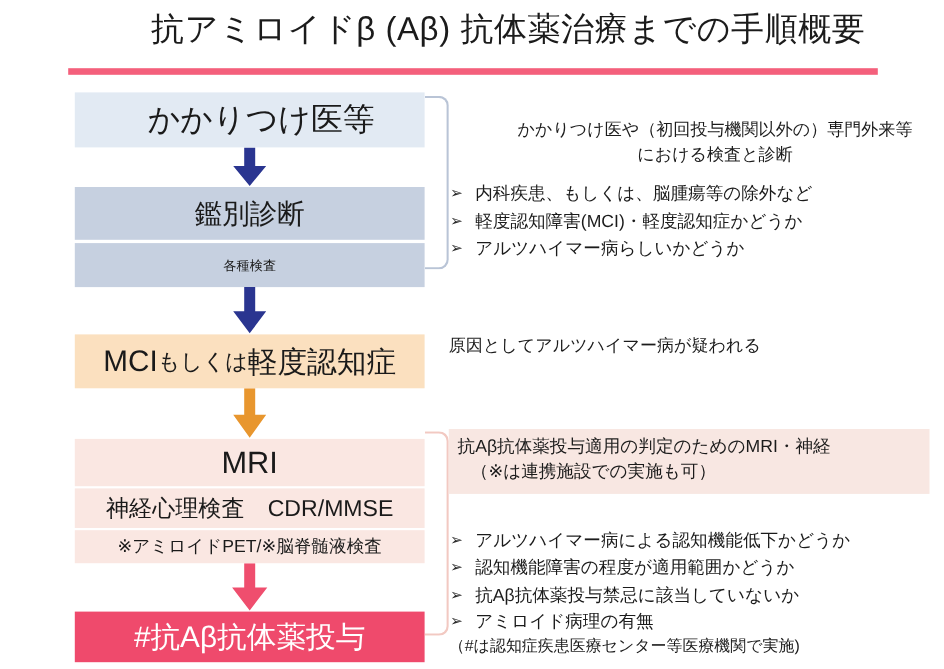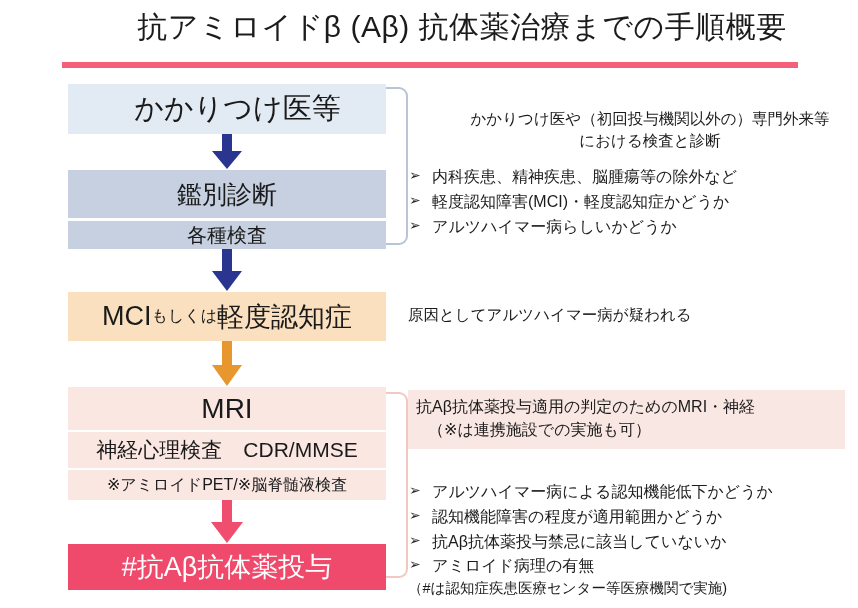--- a/index.html
+++ b/index.html
@@ -55,29 +55,29 @@
     width: 318px;
     display: flex;
     align-items: center;
     justify-content: center;
     text-align: center;
   }
 
   
   .box-b1 { height: 50px; background: #e2eaf3; font-size: 29px; padding-left: 21px; }
   .box-b2 { height: 48px; background: #c6d0e0; font-size: 25px; }
-  .box-b3 { height: 28px; background: #c6d0e0; font-size: 20px; }
+  .box-b3 { height: 40px; background: #c6d0e0; font-size: 12px; }
 
   
   .box-mci {
     height: 49px;
     background: #fbe0bf;
     font-size: 27px;
   }
-  .box-mci .small { font-size: 16px; }
+  .box-mci .small { font-size: 20px; }
 
   
   .box-p1 { height: 43px; background: #fae7e2; font-size: 28px; }
   .box-p2 { height: 36px; background: #fae7e2; font-size: 21px; }
   .box-p3 { height: 30px; background: #fae7e2; font-size: 16px; }
 
   .box-final {
     height: 46px;
     background: #ef4a6c;
     color: #ffffff;
@@ -265,21 +265,21 @@
 </div>
 
 <div class="rt" style="top:108px;margin-left:25px;">
   <div class="caption">かかりつけ医や（初回投与機関以外の）専門外来等</div>
   <div class="caption">における検査と診断</div>
 </div>
 
 <ul class="bullets rt" style="top:165px;">
   <li>
     <span class="bullet-mark">➢</span>
-    <span>内科疾患、精神疾患、脳腫瘍等の除外など</span>
+    <span>内科疾患、もしくは、脳腫瘍等の除外など</span>
   </li>
   <li>
     <span class="bullet-mark">➢</span>
     <span>軽度認知障害(MCI)・軽度認知症かどうか</span>
   </li>
   <li>
     <span class="bullet-mark">➢</span>
     <span>アルツハイマー病らしいかどうか</span>
   </li>
 </ul>

